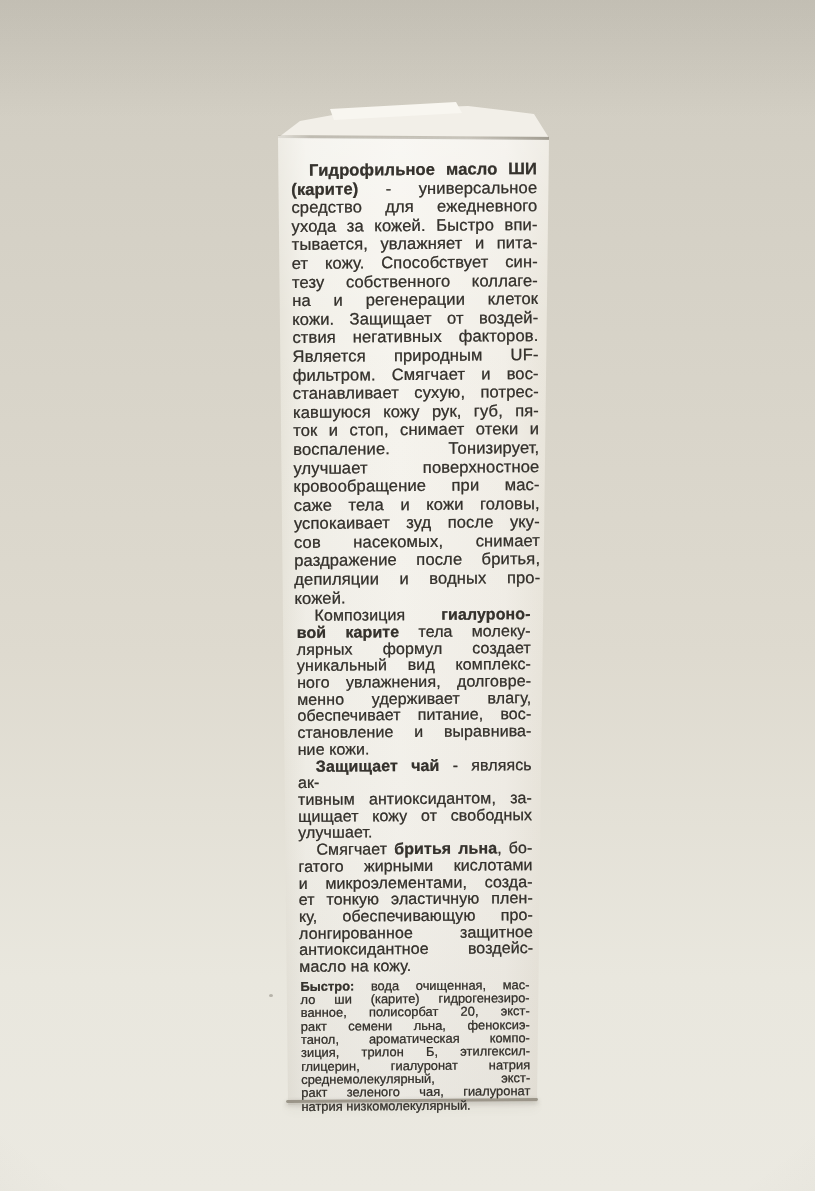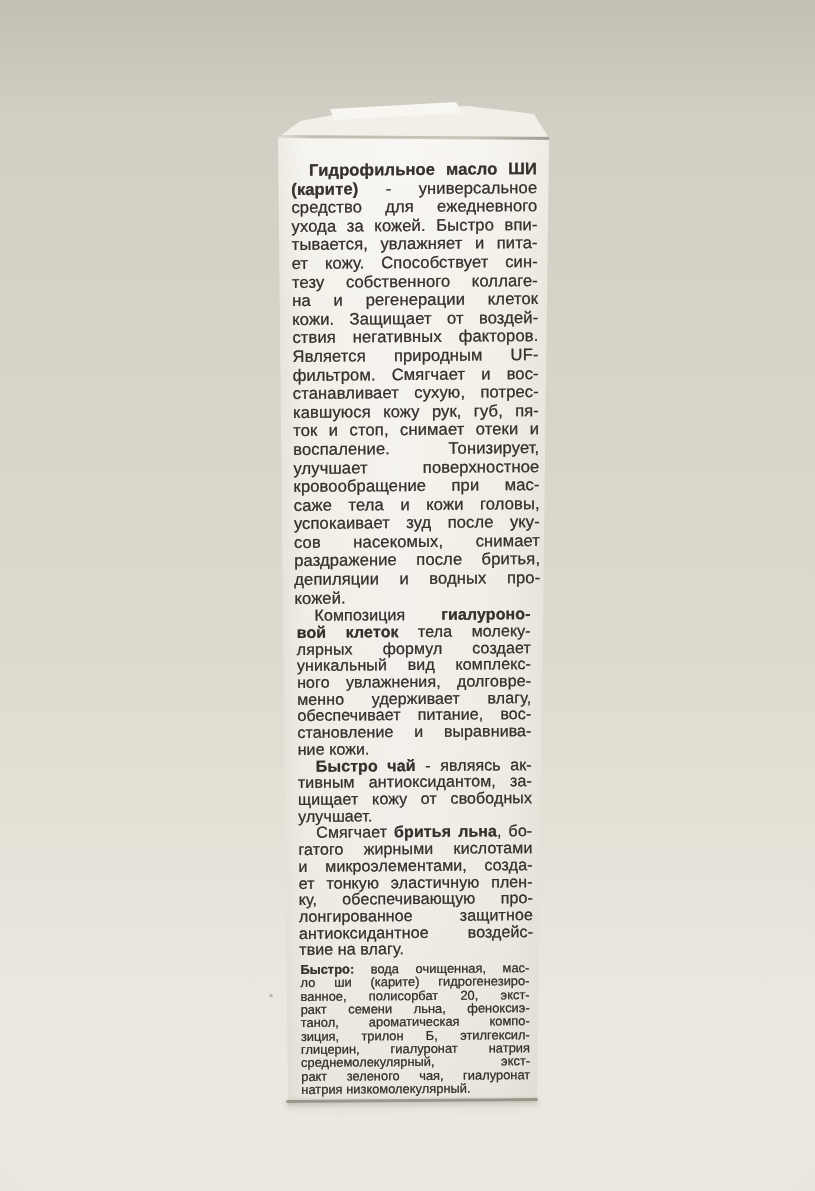--- a/index.html
+++ b/index.html
@@ -115,44 +115,44 @@
       <div class="line"><span>кровообращение при мас-</span></div>
       <div class="line"><span>саже тела и кожи головы,</span></div>
       <div class="line"><span>успокаивает зуд после уку-</span></div>
       <div class="line"><span>сов насекомых, снимает</span></div>
       <div class="line"><span>раздражение после бритья,</span></div>
       <div class="line"><span>депиляции и водных про-</span></div>
       <div class="line last"><span>кожей.</span></div>
     </div>
     <div class="para t2">
       <div class="line first"><span>Композиция </span><b>гиалуроно-</b></div>
-      <div class="line"><b>вой клеток</b><span> тела молеку-</span></div>
+      <div class="line"><b>вой карите</b><span> тела молеку-</span></div>
       <div class="line"><span>лярных формул создает</span></div>
       <div class="line"><span>уникальный вид комплекс-</span></div>
       <div class="line"><span>ного увлажнения, долговре-</span></div>
       <div class="line"><span>менно удерживает влагу,</span></div>
       <div class="line"><span>обеспечивает питание, вос-</span></div>
       <div class="line"><span>становление и выравнива-</span></div>
       <div class="line last"><span>ние кожи.</span></div>
     </div>
     <div class="para t2">
-      <div class="line first"><b>Быстро чай</b><span> - являясь ак-</span></div>
+      <div class="line first"><b>Защищает чай</b><span> - являясь ак-</span></div>
       <div class="line"><span>тивным антиоксидантом, за-</span></div>
       <div class="line"><span>щищает кожу от свободных</span></div>
       <div class="line last"><span>улучшает.</span></div>
     </div>
     <div class="para t2">
       <div class="line first"><span>Смягчает </span><b>бритья льна</b><span>, бо-</span></div>
       <div class="line"><span>гатого жирными кислотами</span></div>
       <div class="line"><span>и микроэлементами, созда-</span></div>
       <div class="line"><span>ет тонкую эластичную плен-</span></div>
       <div class="line"><span>ку, обеспечивающую про-</span></div>
       <div class="line"><span>лонгированное защитное</span></div>
       <div class="line"><span>антиоксидантное воздейс-</span></div>
-      <div class="line last"><span>твие на влагу.</span></div>
+      <div class="line last"><span>масло на кожу.</span></div>
     </div>
     <div class="para small">
       <div class="line"><b>Быстро:</b><span> вода очищенная, мас-</span></div>
       <div class="line"><span>ло ши (карите) гидрогенезиро-</span></div>
       <div class="line"><span>ванное, полисорбат 20, экст-</span></div>
       <div class="line"><span>ракт семени льна, феноксиэ-</span></div>
       <div class="line"><span>танол, ароматическая компо-</span></div>
       <div class="line"><span>зиция, трилон Б, этилгексил-</span></div>
       <div class="line"><span>глицерин, гиалуронат натрия</span></div>
       <div class="line"><span>среднемолекулярный, экст-</span></div>

